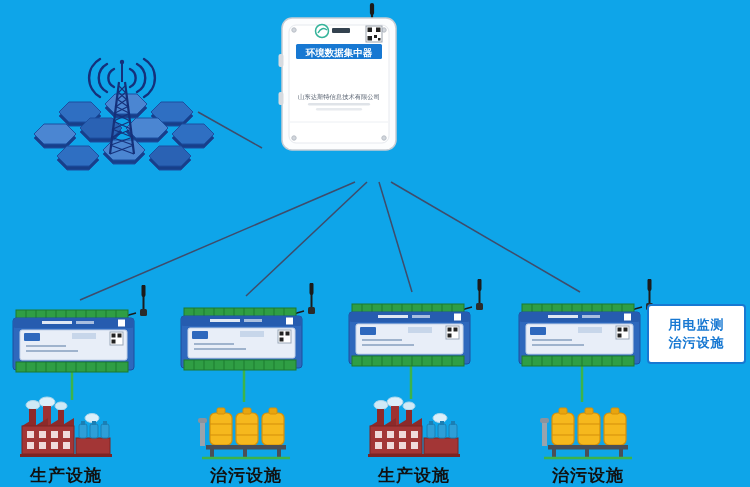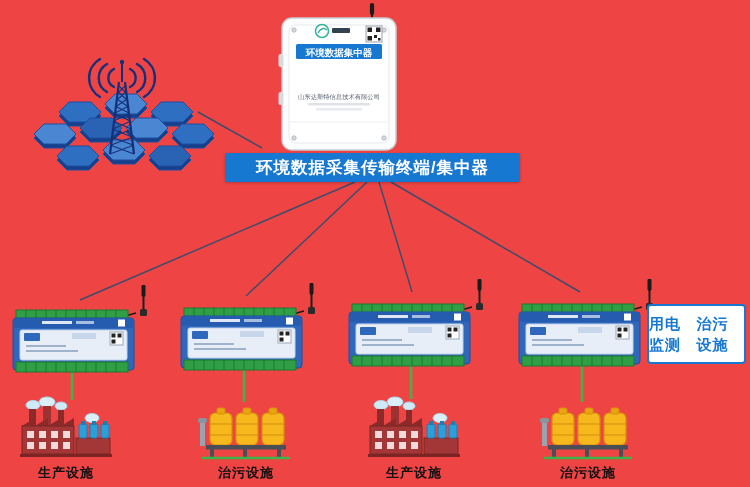--- a/index.html
+++ b/index.html
@@ -1,36 +1,36 @@
 <!DOCTYPE html>
 <html><head>
 <meta charset="utf-8">
 <style>
   html,body{margin:0;padding:0;background:#fff;}
   .canvas{
-    position:relative;width:750px;height:487px;background:#ef4444;
+    position:relative;width:750px;height:487px;background:#0ea5e9;
     font-family:"Liberation Sans",sans-serif;overflow:hidden;
   }
   .lines{position:absolute;left:0;top:0;z-index:1;}
   .art{position:absolute;z-index:2;}
   .banner{
     position:absolute;left:225px;top:153px;width:295px;height:29px;z-index:3;
     background:#1778d2;color:#fff;display:flex;align-items:center;justify-content:center;
     font-size:16.5px;font-weight:700;letter-spacing:1px;border-radius:2px;
     box-shadow:0 1px 3px rgba(0,0,0,.25);
   }
   .side-box{
     position:absolute;left:647px;top:304px;width:95px;height:56px;z-index:3;
     background:#fff;border:2.5px solid #1778d2;border-radius:4px;
-    color:#1778d2;font-size:15px;font-weight:700;letter-spacing:1px;
-    display:flex;flex-direction:row;align-items:center;justify-content:center;line-height:1.4;
+    color:#1778d2;font-size:13px;font-weight:700;letter-spacing:1px;
+    display:flex;flex-direction:column;align-items:center;justify-content:center;line-height:1.4;
   }
   .fac-label{
     position:absolute;width:110px;top:464px;z-index:3;text-align:center;
-    color:#111;font-size:13px;font-weight:600;letter-spacing:1px;
+    color:#111;font-size:17px;font-weight:600;letter-spacing:1px;
   }
   svg{display:block;}
 </style>
 </head>
 <body>
 
 <div class="canvas">
 
   <svg width="0" height="0" style="position:absolute" aria-hidden="true">
     <defs>
@@ -199,21 +199,20 @@
         <rect x="108" y="36" width="2.5" height="2.5" fill="#222"></rect>
       </g>
       <rect x="26" y="42" width="86" height="15" rx="1.5" fill="#1778d2"></rect>
       <text x="69" y="53.5" font-size="9.5" font-weight="bold" fill="#ffffff" text-anchor="middle">环境数据集中器</text>
       <text x="69" y="97" font-size="6.3" fill="#5a6472" text-anchor="middle">山东达斯特信息技术有限公司</text>
       <rect x="38" y="101" width="62" height="2.6" rx="1.3" fill="#dfe3e8"></rect>
       <rect x="46" y="106" width="46" height="2.6" rx="1.3" fill="#e7eaee"></rect>
     </svg>
   </div>
 
-  <div class="banner">环境数据采集传输终端/集中器</div>
 
   <div class="art" style="left:12px;top:285px">
     <svg width="145" height="88" viewBox="0 0 145 88">
         <use href="#def-module"></use>
       </svg>
   </div>
   <div class="art" style="left:180px;top:283px">
     <svg width="145" height="88" viewBox="0 0 145 88">
         <use href="#def-module"></use>
       </svg>

